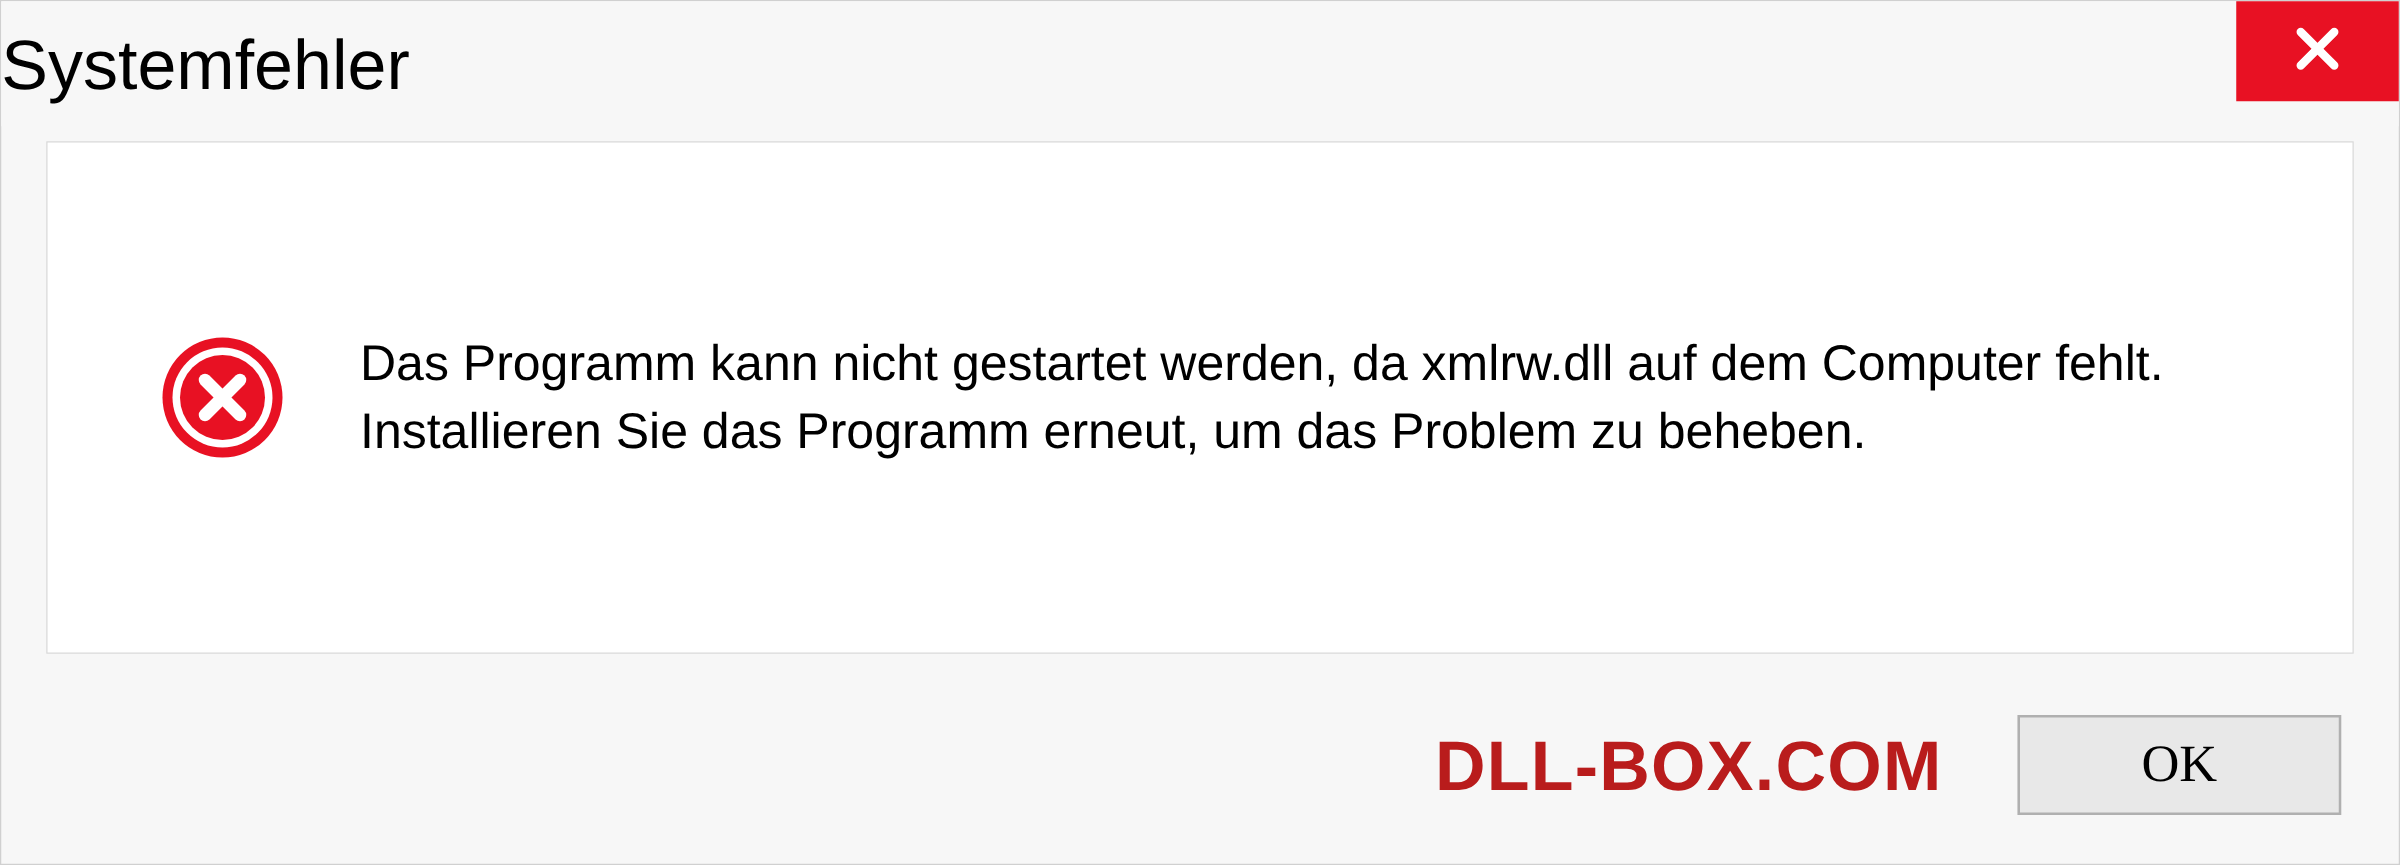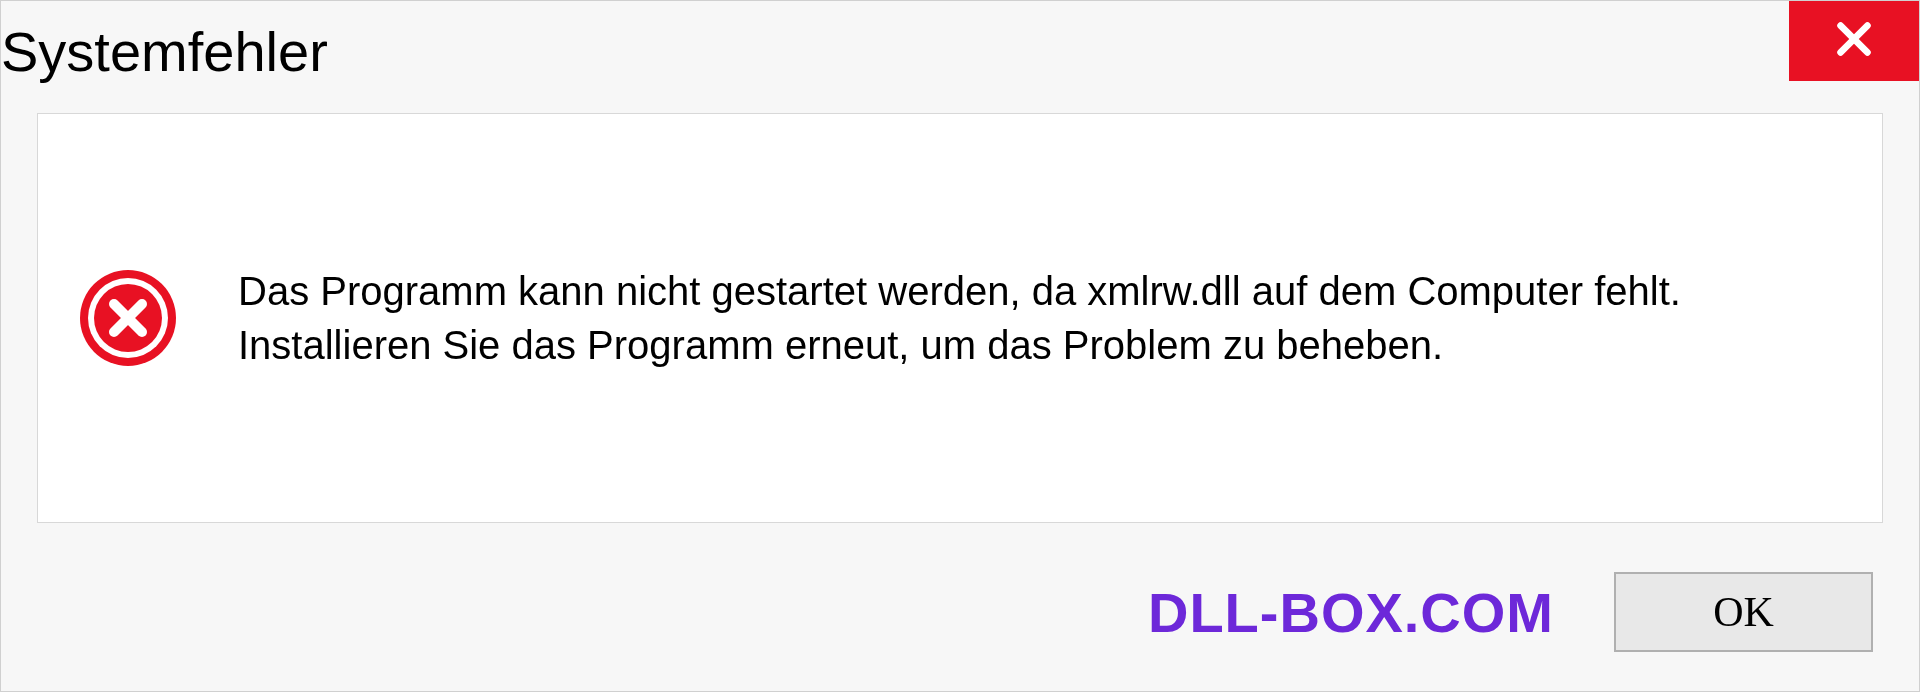--- a/index.html
+++ b/index.html
@@ -53,21 +53,21 @@
       width: 46px;
       height: 46px;
     }
     .content-panel {
       margin: 12px 36px 0 36px;
       background: #ffffff;
       border: 1px solid #d8d8d8;
       height: 410px;
       display: flex;
       align-items: center;
-      padding: 40px 60px 40px 40px;
+      padding: 40px 60px 40px 90px;
       gap: 60px;
     }
     .error-icon {
       flex-shrink: 0;
       width: 100px;
       height: 100px;
     }
     .error-icon svg {
       width: 100px;
       height: 100px;
@@ -87,21 +87,21 @@
       height: 158px;
       display: flex;
       align-items: center;
       justify-content: flex-end;
       padding: 0 46px;
     }
     .watermark {
       font-family: Arial, sans-serif;
       font-size: 56px;
       font-weight: 900;
-      color: #6d28d9;
+      color: #b91c1c;
       letter-spacing: 1px;
       margin-right: 60px;
     }
     .ok-button {
       width: 259px;
       height: 80px;
       background: #e8e8e8;
       border: 2px solid #b0b0b0;
       font-size: 42px;
       color: #000000;

